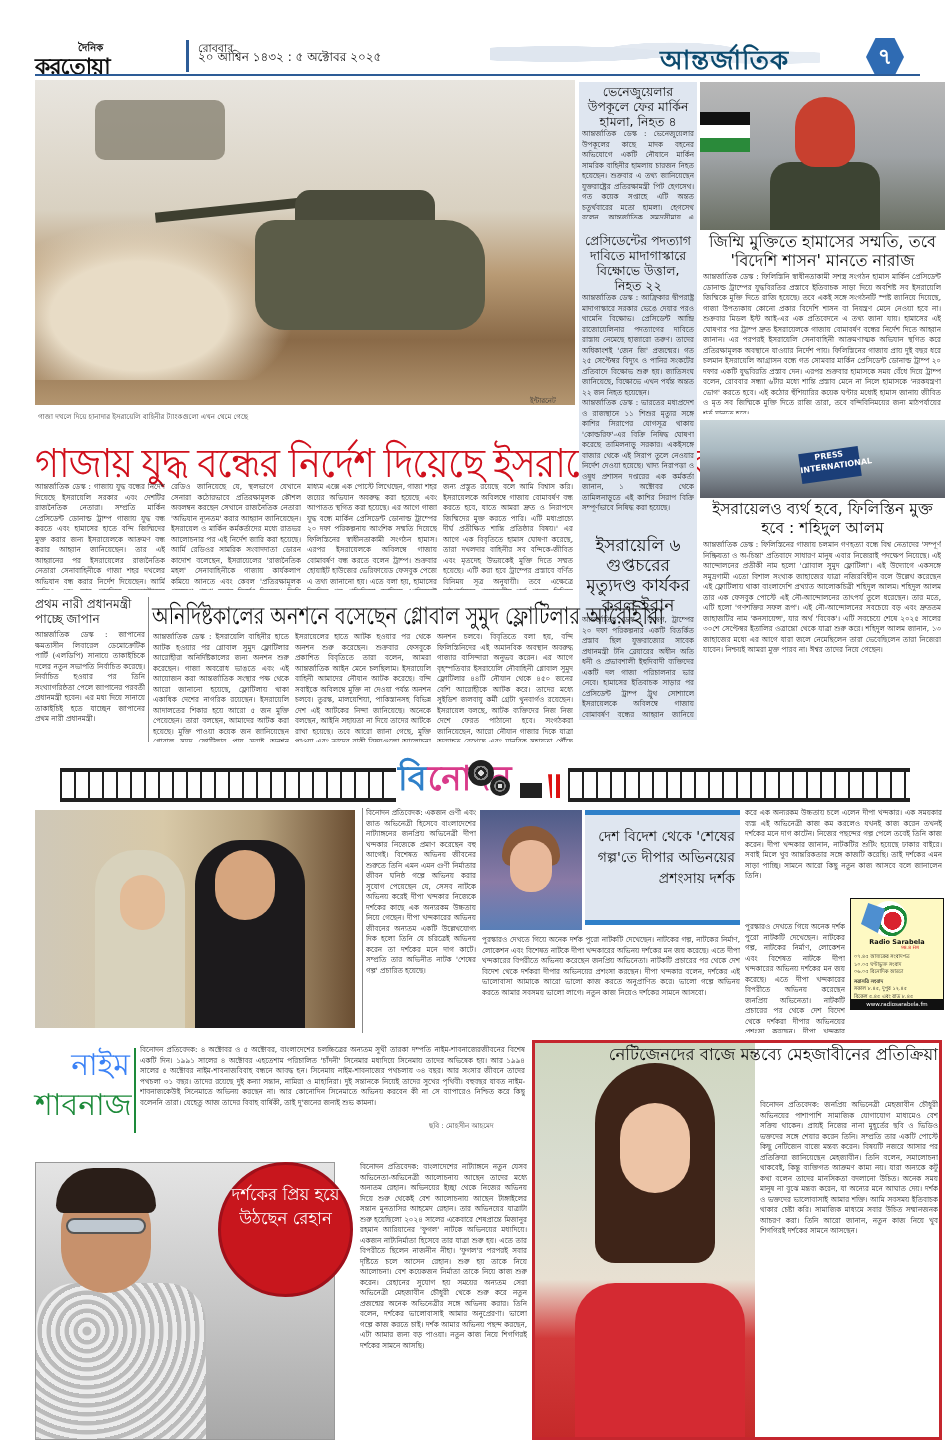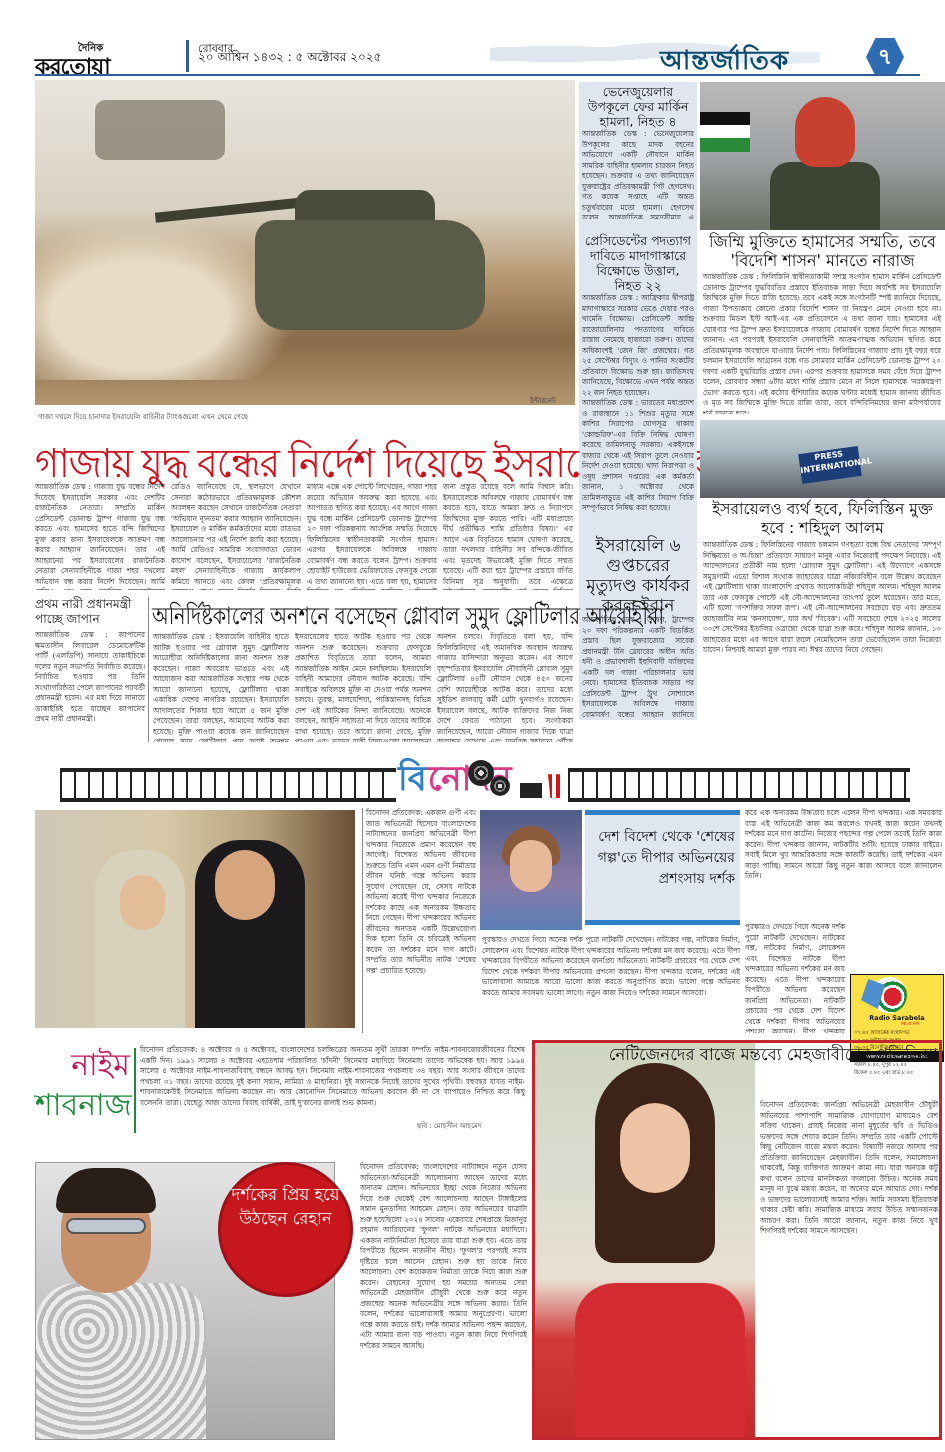--- a/index.html
+++ b/index.html
@@ -41,29 +41,29 @@
 .binodon{position:absolute;left:398px;top:752px;font-size:34px;font-weight:900;color:#d93a8a;letter-spacing:1px}
 .binodon .b1{color:#2f80c9}
 .reel{position:absolute;width:26px;height:26px;border-radius:50%;background:radial-gradient(circle,#ddd 0 15%,#222 16% 30%,#888 31% 40%,#222 41%)}
 .clapper{position:absolute;left:520px;top:778px;width:22px;height:20px;background:#222;border-top:5px solid #fff}
 .popcorn{position:absolute;left:548px;top:770px;width:16px;height:28px;background:repeating-linear-gradient(90deg,#d11 0 4px,#fff 4px 8px);clip-path:polygon(0 15%,100% 15%,85% 100%,15% 100%)}
 .couple-photo{left:35px;top:810px;width:320px;height:218px;background:linear-gradient(90deg,#cfc8b8 0%,#d8c9a8 40%,#b7a27e 70%,#6a4e32 100%)}
 .woman1{position:absolute;left:60px;top:40px;width:90px;height:180px;background:#d8d2bc;border-radius:40px 40px 0 0}
 .man1{position:absolute;left:160px;top:30px;width:110px;height:190px;background:#1c1a1c;border-radius:45px 45px 0 0}
 .face1{position:absolute;left:180px;top:40px;width:60px;height:70px;background:#d6a57e;border-radius:30px}
 .face2{position:absolute;left:85px;top:65px;width:45px;height:55px;background:#e3bc98;border-radius:22px}
-.naim{position:absolute;left:35px;top:1048px;width:95px;font-size:30px;color:#be185d;text-align:right;line-height:34px}
+.naim{position:absolute;left:35px;top:1048px;width:95px;font-size:30px;color:#3b82f6;text-align:right;line-height:34px}
 .shabnaz{position:absolute;left:35px;top:1088px;width:95px;font-size:30px;color:#1d8a3a;text-align:right;line-height:34px}
 .vline-green{position:absolute;left:134px;top:1048px;width:2px;height:85px;background:#1d8a3a}
 .dipa-photo{left:480px;top:810px;width:102px;height:120px;background:linear-gradient(180deg,#4e5c88 0%,#8a7aa6 60%,#5a7fb7 100%)}
 .dipa-face{position:absolute;left:30px;top:30px;width:42px;height:52px;background:#e8b89a;border-radius:20px}
 .dipa-hair{position:absolute;left:22px;top:16px;width:58px;height:40px;background:#8a5a3a;border-radius:30px 30px 10px 10px}
 .dipa-box{position:absolute;left:585px;top:810px;width:155px;height:115px;background:#dfe6f0;border-top:5px solid #2f80c9;border-bottom:5px solid #2f80c9}
 .dipa-head{position:absolute;left:595px;top:826px;width:140px;font-size:14px;line-height:21px;text-align:right}
-.radio-box{position:absolute;left:850px;top:974px;width:94px;height:88px;border:1px solid #111;background:#fde047}
+.radio-box{position:absolute;left:850px;top:898px;width:94px;height:112px;border:1px solid #111;background:#fef9c3}
 .radio-logo{position:absolute;left:20px;top:2px;width:36px;height:36px;border-radius:50%;background:radial-gradient(circle at 60% 55%,#d9232e 0 30%,#fff 31% 40%,#1d8a3a 41% 52%,#fff 53%)}
 .radio-wing{position:absolute;left:10px;top:4px;width:24px;height:30px;background:#4e8fd0;clip-path:polygon(30% 0,100% 20%,70% 100%,0 70%)}
 .radio-name{position:absolute;left:0;top:39px;width:92px;text-align:center;font-size:6.5px;font-weight:bold}
 .radio-fm{position:absolute;left:50px;top:46px;font-size:4.5px;color:#d9232e}
 .radio-sched{position:absolute;left:3px;top:54px;font-size:5px;line-height:7.5px}
 .radio-url{position:absolute;left:0;bottom:0;width:92px;height:10px;background:#111;color:#fff;font-size:5.5px;text-align:center;line-height:10px}
 .mehz-frame{position:absolute;left:532px;top:1040px;width:410px;height:400px;border:3px solid #c4262e}
 .mehz-photo{left:535px;top:1043px;width:220px;height:394px;background:linear-gradient(180deg,#cfd6c0 0%,#d8dccf 30%,#e8e0d2 60%,#d23a3a 75%,#c52a2a 100%)}
 .mehz-hair{position:absolute;left:60px;top:20px;width:120px;height:200px;background:#3e2418;border-radius:60px 60px 20px 20px}
 .mehz-face{position:absolute;left:85px;top:60px;width:70px;height:90px;background:#edc4a6;border-radius:35px}
@@ -153,21 +153,21 @@
 <div class="photo couple-photo">
   <div class="woman1"></div>
   <div class="face2"></div>
   <div class="man1"></div>
   <div class="face1"></div>
 </div>
 <div class="naim">নাইম</div>
 <div class="shabnaz">শাবনাজ</div>
 <div class="vline-green"></div>
 <div class="col body-text" style="left:140px;top:1045px;width:385px;height:74px">বিনোদন প্রতিবেদক: ৪ অক্টোবর ও ৫ অক্টোবর, বাংলাদেশের চলচ্চিত্রের অন্যতম সুখী তারকা দম্পতি নাইম-শাবনাজেরজীবনের বিশেষ একটি দিন। ১৯৯১ সালের ৪ অক্টোবর এহতেশাম পরিচালিত 'চাঁদনী' সিনেমার মধ্যদিয়ে সিনেমায় তাদের অভিষেক হয়। আর ১৯৯৪ সালের ৫ অক্টোবর নাইম-শাবনাজবিবাহ বন্ধনে আবদ্ধ হন। সিনেমায় নাইম-শাবনাজের পথচলায় ৩৪ বছর। আর সংসার জীবনে তাদের পথচলা ৩১ বছর। তাদের রয়েছে দুই কন্যা সন্তান, নামিরা ও মাহানিরা। দুই সন্তানকে নিয়েই তাদের সুখের পৃথিবী। বহুবছর যাবত নাইম-শাবনাজকেউই সিনেমাতে অভিনয় করছেন না। আর কোনোদিন সিনেমাতে অভিনয় করবেন কী না সে ব্যাপারেও নিশ্চিত করে কিছু বলেননি তারা। যেহেতু আজ তাদের বিবাহ বার্ষিকী, তাই দু'জনের জন্যই শুভ কামনা।</div>
-<div class="caption" style="left:417px;top:1120px">ছবি : মোহসীন আহমেদ</div>
+<div class="caption" style="left:429px;top:1120px">ছবি : মোহসীন আহমেদ</div>
 
 <div class="divider" style="left:362px;top:808px;width:1px;height:225px"></div>
 <div class="col body-text" style="left:366px;top:808px;width:110px;height:225px">বিনোদন প্রতিবেদক: একজন গুণী এবং জাত অভিনেত্রী হিসেবে বাংলাদেশের নাট্যাঙ্গনের জনপ্রিয় অভিনেত্রী দীপা খন্দকার নিজেকে প্রমাণ করেছেন বহু আগেই। বিশেষত অভিনয় জীবনের শুরুতে তিনি এমন এমন গুণী নির্মাতার জীবন ঘনিষ্ঠ গল্পে অভিনয় করার সুযোগ পেয়েছেন যে, সেসব নাটকে অভিনয় করেই দীপা খন্দকার নিজেকে দর্শকের কাছে এক অন্যরকম উচ্চতায় নিয়ে গেছেন। দীপা খন্দকারের অভিনয় জীবনের অন্যতম একটি উল্লেখযোগ্য দিক হলো তিনি যে চরিত্রেই অভিনয় করেন তা দর্শকের মনে দাগ কাটে। সম্প্রতি তার অভিনীত নাটক 'শেষের গল্প' প্রচারিত হয়েছে।</div>
 <div class="photo dipa-photo">
   <div class="dipa-hair"></div>
   <div class="dipa-face"></div>
 </div>
 <div class="dipa-box"></div>
 <div class="dipa-head">দেশ বিদেশ থেকে 'শেষের গল্প'তে দীপার অভিনয়ের প্রশংসায় দর্শক</div>
 <div class="col body-text" style="left:482px;top:935px;width:258px;height:98px">পুরস্কারও দেখতে গিয়ে অনেক দর্শক পুরো নাটকটি দেখেছেন। নাটকের গল্প, নাটকের নির্মাণ, লোকেশন এবং বিশেষত নাটকে দীপা খন্দকারের অভিনয় দর্শকের মন জয় করেছে। এতে দীপা খন্দকারের বিপরীতে অভিনয় করেছেন জনপ্রিয় অভিনেতা। নাটকটি প্রচারের পর থেকে দেশ বিদেশ থেকে দর্শকরা দীপার অভিনয়ের প্রশংসা করছেন। দীপা খন্দকার বলেন, দর্শকের এই ভালোবাসা আমাকে আরো ভালো কাজ করতে অনুপ্রাণিত করে। ভালো গল্পে অভিনয় করতে আমার সবসময় ভালো লাগে। নতুন কাজ নিয়েও দর্শকের সামনে আসবো।</div>

